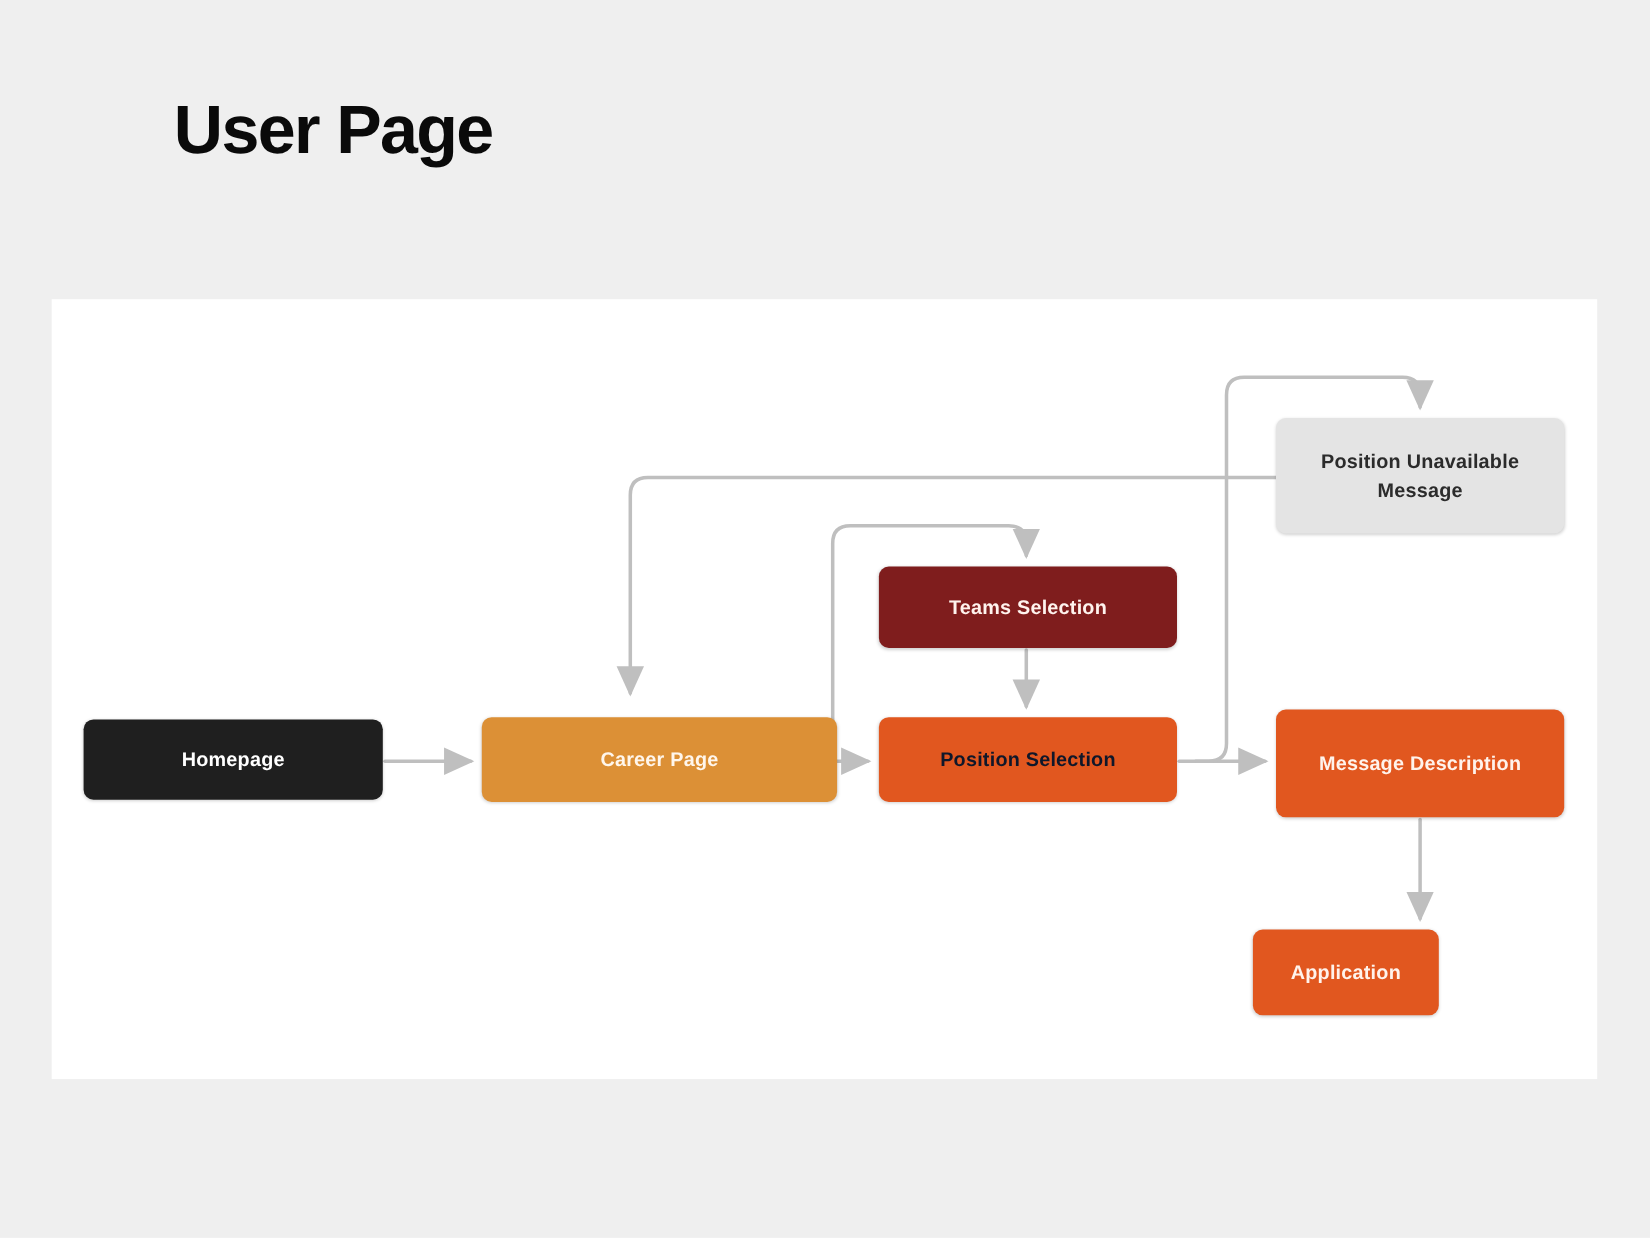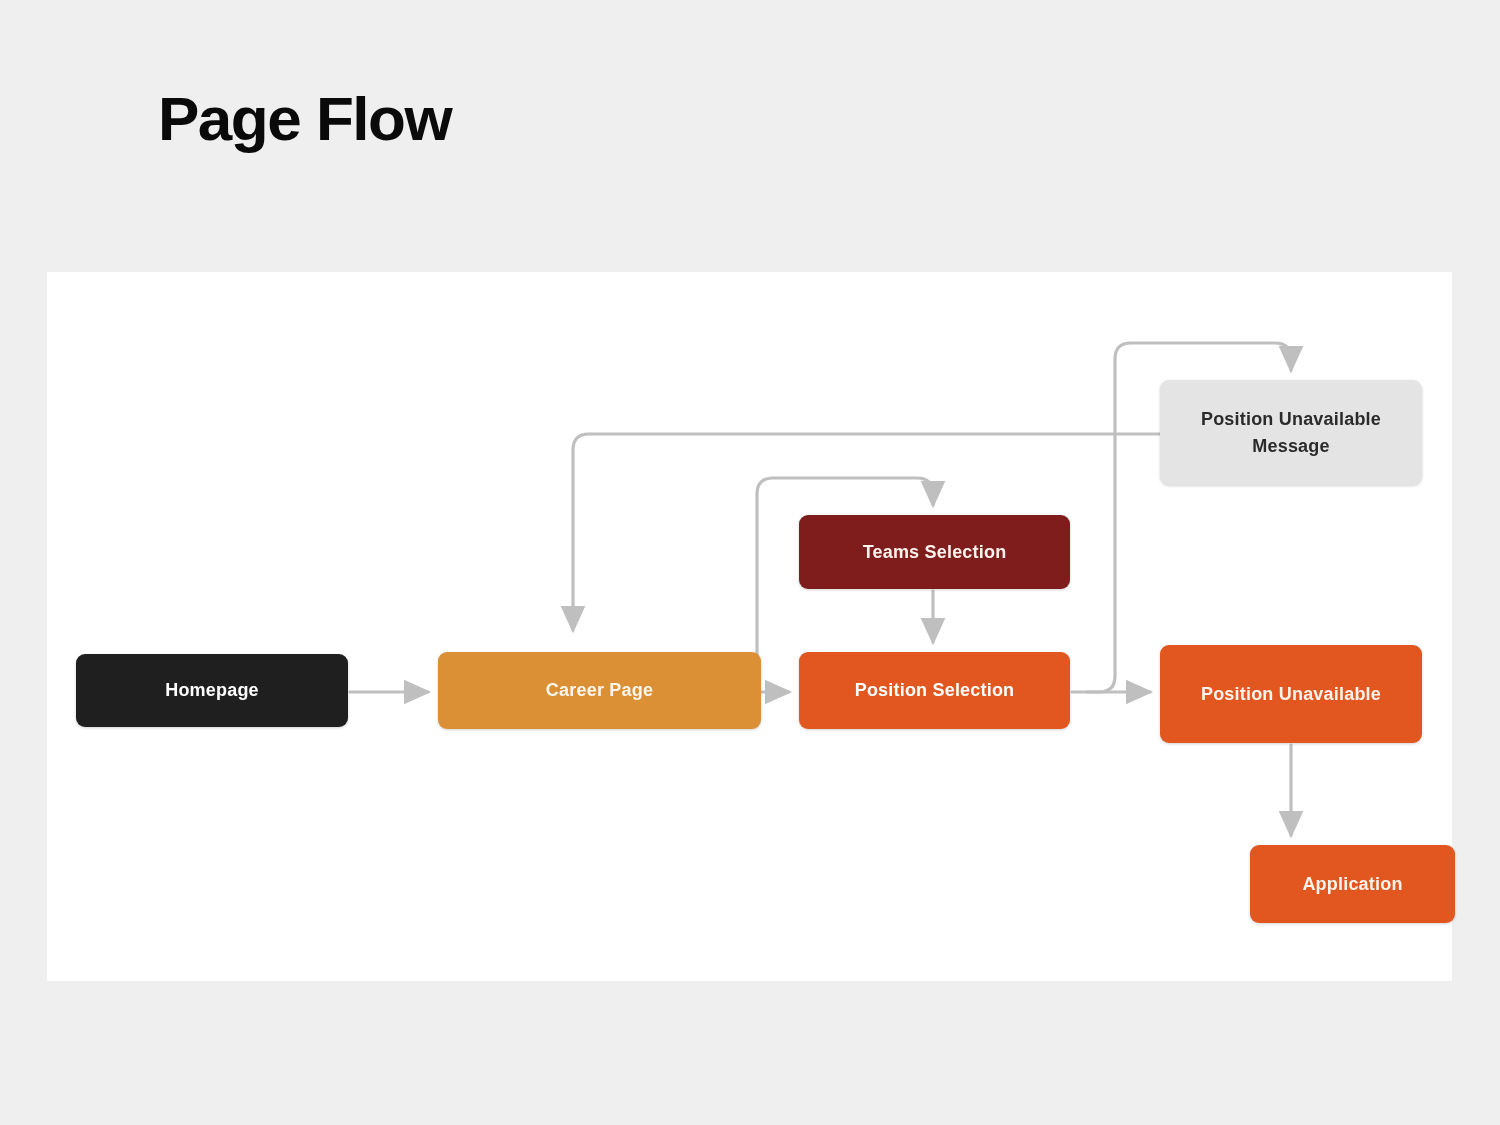--- a/index.html
+++ b/index.html
@@ -61,21 +61,21 @@
     line-height: 1.45;
     box-shadow: 0 1px 3px rgba(0,0,0,0.18);
     padding: 4px 0;
   }
 </style>
 </head>
 <body>
 
 <div id="slide" style="background: rgb(239, 239, 239);">
 
-  <div id="page-title" style="color: rgb(10, 10, 10);">Page Flow</div>
+  <div id="page-title" style="color: rgb(10, 10, 10);">User Page</div>
 
   <div id="canvas" style="background: rgb(255, 255, 255);">
 
     <svg id="edges" viewBox="0 0 1405 709" width="1405" height="709">
       <defs>
         <marker id="arrowhead" markerWidth="9" markerHeight="9" refX="7.6" refY="4.5" orient="auto" markerUnits="strokeWidth">
           <path d="M0,0.6 L8.6,4.5 L0,8.4 z" fill="#BFBFBF"></path>
         </marker>
       </defs>
       <g fill="none" stroke="#BFBFBF" stroke-width="3.2" stroke-linecap="round" stroke-linejoin="round">
@@ -102,27 +102,27 @@
 
     <div class="node" style="left: 29px; top: 382px; width: 272px; height: 73px; background: rgb(31, 31, 31); color: rgb(255, 255, 255); align-items: center;">
       <span>Homepage</span>
     </div>
     <div class="node" style="left: 391px; top: 380px; width: 323px; height: 77px; background: rgb(220, 144, 54); color: rgb(255, 246, 236);">
       <span>Career Page</span>
     </div>
     <div class="node" style="left: 752px; top: 243px; width: 271px; height: 74px; background: #7f1d1d; color: rgb(255, 243, 238);">
       <span>Teams Selection</span>
     </div>
-    <div class="node" style="left: 752px; top: 380px; width: 271px; height: 77px; background: rgb(225, 87, 31); color: #ffffff;">
+    <div class="node" style="left: 752px; top: 380px; width: 271px; height: 77px; background: rgb(225, 87, 31); color: #0f172a;">
       <span>Position Selection</span>
     </div>
     <div class="node" style="left: 1113px; top: 108px; width: 262px; height: 105px; background: rgb(228, 228, 228); color: rgb(43, 43, 43);">
       <span>Position Unavailable Message</span>
     </div>
     <div class="node" style="left: 1113px; top: 373px; width: 262px; height: 98px; background: rgb(225, 87, 31); color: rgb(255, 243, 236);">
-      <span>Position Unavailable</span>
+      <span>Message Description</span>
     </div>
-    <div class="node" style="left: 1203px; top: 573px; width: 205px; height: 78px; background: rgb(225, 87, 31); color: rgb(255, 243, 236); text-align: center;">
+    <div class="node" style="left: 1092px; top: 573px; width: 169px; height: 78px; background: rgb(225, 87, 31); color: rgb(255, 243, 236); text-align: center;">
       <span>Application</span>
     </div>
 
   </div>
 </div>
 
 </body></html>

